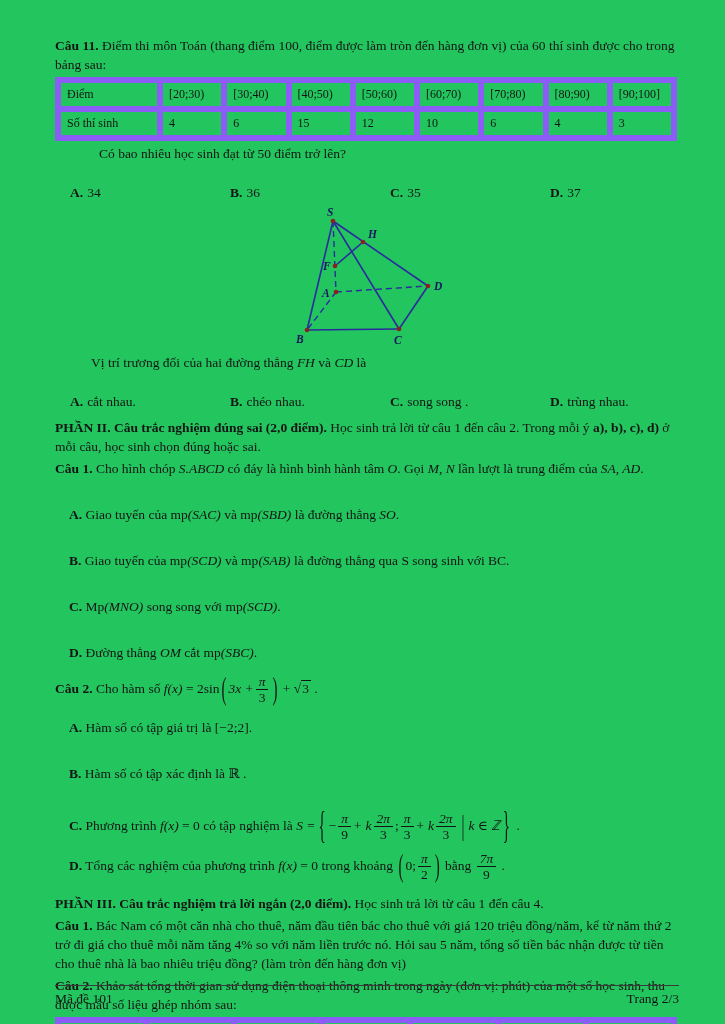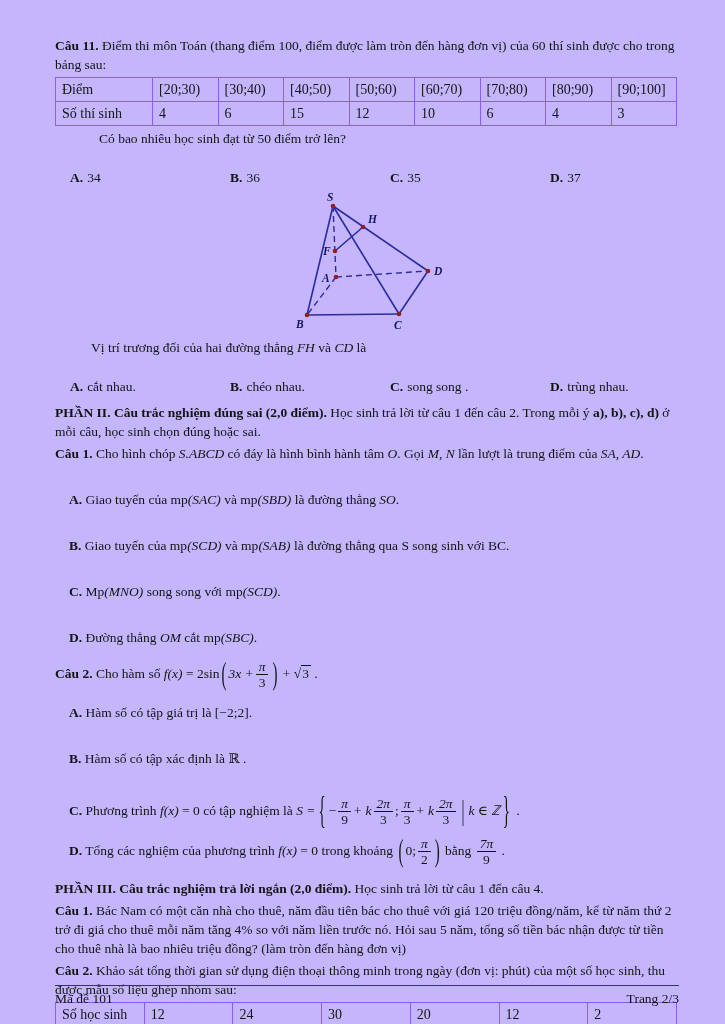--- a/index.html
+++ b/index.html
@@ -1,31 +1,31 @@
 <!DOCTYPE html>
 <html><head>
 <meta charset="utf-8">
 <style>
   html,body{margin:0;padding:0;background:#e8e8e8;}
   .page{
-    width:725px;height:1024px;box-sizing:border-box;background:#c4b5fd;
+    width:725px;height:1024px;box-sizing:border-box;background:#22c55e;
     position:relative;overflow:hidden;
     padding:36px 46px 0 55px;
     font-family:"Liberation Serif","DejaVu Serif",serif;
     font-size:13.5px;line-height:19px;color:#141414;
   }
   p{margin:0;}
   b{font-weight:bold;}
   i{font-style:italic;}
   .qlabel{font-weight:bold;}
   .indent{padding-left:44px;}
   .indent2{padding-left:36px;}
   table.grid{border-collapse:collapse;margin-top:3px;width:622px;table-layout:fixed;}
-  table.grid td{border:1px solid #8b5cf6;padding:1px 6px;height:21px;vertical-align:middle;
-    font-size:14px;overflow:hidden;white-space:nowrap;margin-top:36px;}
+  table.grid td{border:6px solid #8b5cf6;padding:1px 6px;height:21px;vertical-align:middle;
+    font-size:12px;overflow:hidden;white-space:nowrap;margin-top:36px;}
   .opts{display:grid;grid-template-columns:160px 160px 160px auto;padding-left:15px;margin-top:20px;}
   .opt b{margin-right:4px;}
   .figwrap{margin:3px 0 0 233px;width:175px;height:148px;}
   .stmt{margin:27px 0 0 14px;}
   .stmt-tall{margin:5px 0 0 14px;}
   .sec{margin-top:7px;}
   .qpara{margin-top:3px;}
   .frac{display:inline-block;vertical-align:middle;text-align:center;margin:0 2px;line-height:normal;}
   .frac .n{display:block;line-height:15px;padding:0 3px;}
   .frac .d{display:block;line-height:15px;padding:0 3px;border-top:1px solid #141414;}

